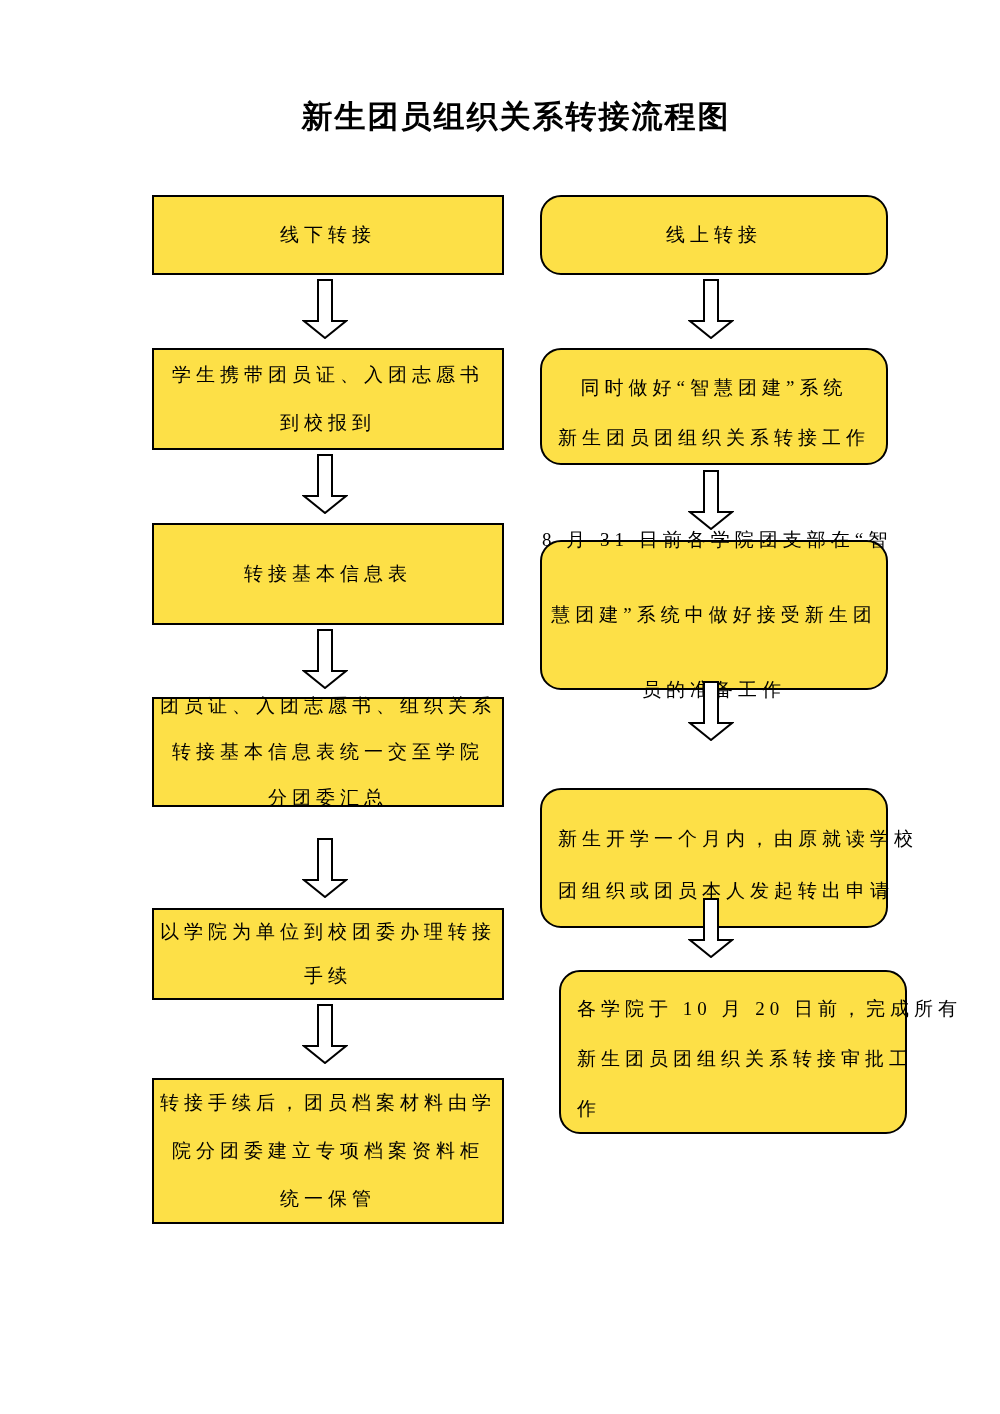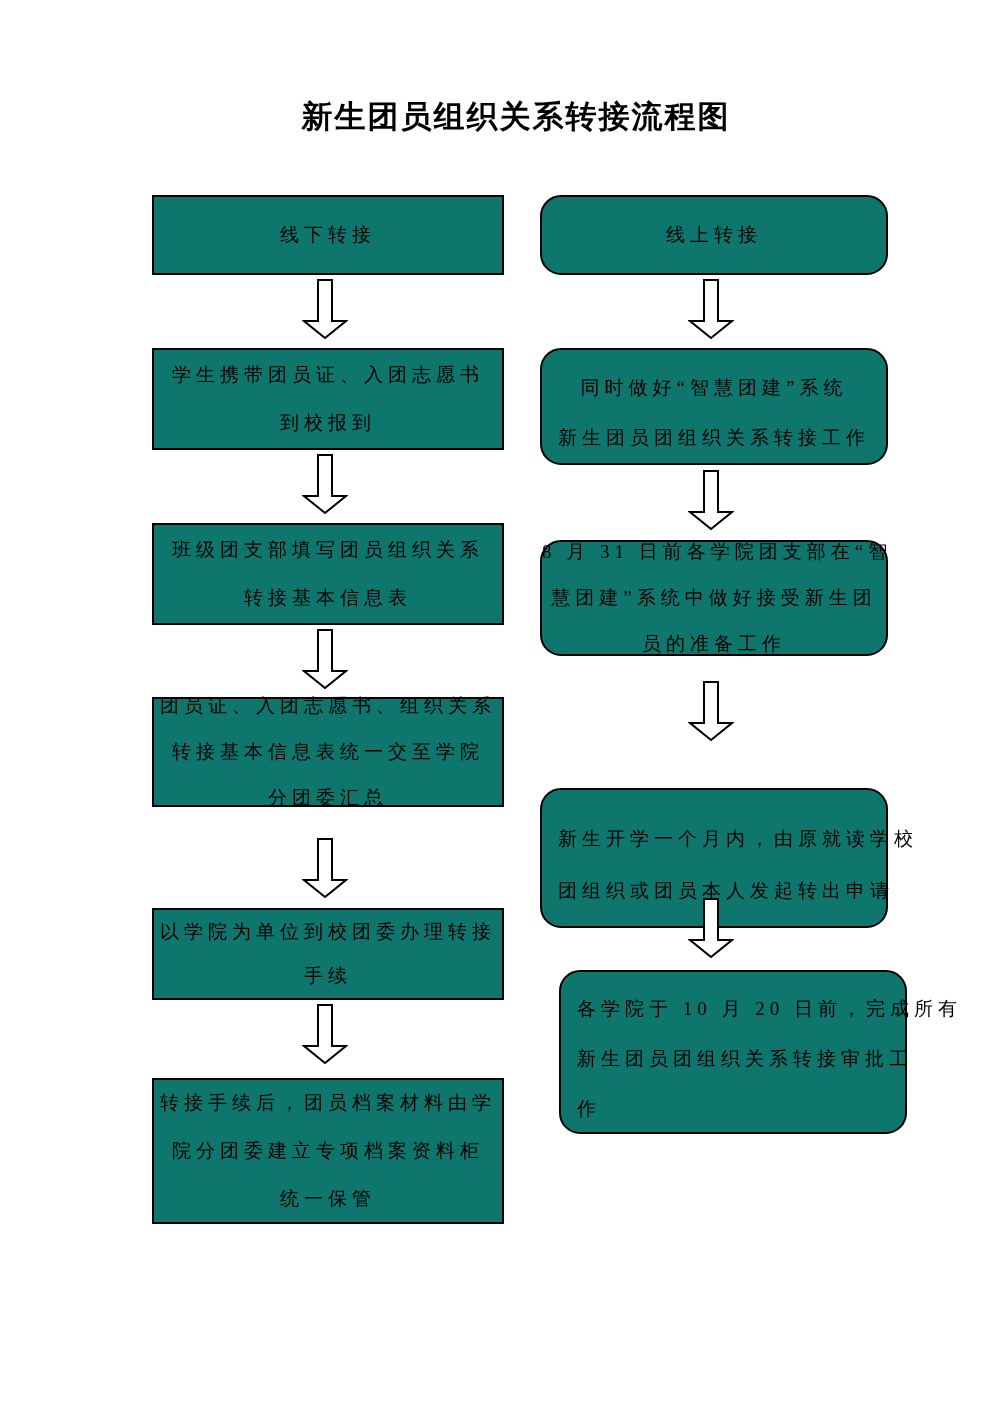--- a/index.html
+++ b/index.html
@@ -8,21 +8,21 @@
     background:#ffffff; color:#000000; overflow:hidden;
     font-family:"Liberation Serif","DejaVu Serif",serif;
   }
   .title {
     position:absolute; top:96px; left:0; width:100%;
     text-align:center; font-size:31px; font-weight:bold;
     letter-spacing:2px; white-space:nowrap;padding-left:16px;
   }
   .box {
     position:absolute; box-sizing:border-box;
-    border:2px solid #000000; background:#0f766e;
+    border:2px solid #000000; background:#fde047;
     display:flex; flex-direction:column; justify-content:center;
     font-size:19px; line-height:48px; letter-spacing:5px;
   }
   .box .line { width:100%; text-align:center; box-sizing:border-box; white-space:nowrap; }
   .left-col  { left:152px; width:352px; }
   .right-col { left:540px; width:348px;border-radius:21px; }
   .lh46 { line-height:46px; }
   .lh44 { line-height:44px; }
   .lh50 { line-height:50px; }
   .lh52 { line-height:52px;margin-top:38px; }
@@ -53,21 +53,20 @@
     <div class="line">到校报到</div>
   </div>
 
   <div class="arrow" style="left:302px;top:454px;">
     <svg viewBox="0 0 46 60">
         <polygon points="16,1 30,1 30,42 44,42 23,59 2,42 16,42" fill="#ffffff" stroke="#000000" stroke-width="2"></polygon>
       </svg>
   </div>
 
   <div class="box left-col" style="top:523px;height:102px;">
-    <div class="line">班级团支部填写团员组织关系</div>
     <div class="line">转接基本信息表</div>
   </div>
 
   <div class="arrow" style="left:302px;top:629px;">
     <svg viewBox="0 0 46 60">
         <polygon points="16,1 30,1 30,42 44,42 23,59 2,42 16,42" fill="#ffffff" stroke="#000000" stroke-width="2"></polygon>
       </svg>
   </div>
 
   <div class="box left-col lh46" style="top:697px;height:110px;">
@@ -113,21 +112,21 @@
     <div class="line">同时做好“智慧团建”系统</div>
     <div class="line">新生团员团组织关系转接工作</div>
   </div>
 
   <div class="arrow" style="left:688px;top:470px;">
     <svg viewBox="0 0 46 60">
         <polygon points="16,1 30,1 30,42 44,42 23,59 2,42 16,42" fill="#ffffff" stroke="#000000" stroke-width="2"></polygon>
       </svg>
   </div>
 
-  <div class="box right-col lh46" style="top:540px;height:116px;">
+  <div class="box right-col lh46" style="top:540px;height:150px;gap:29px;">
     <div class="line">8 月 31 日前各学院团支部在“智</div>
     <div class="line">慧团建”系统中做好接受新生团</div>
     <div class="line">员的准备工作</div>
   </div>
 
   <div class="arrow" style="left:688px;top:681px;">
     <svg viewBox="0 0 46 60">
         <polygon points="16,1 30,1 30,42 44,42 23,59 2,42 16,42" fill="#ffffff" stroke="#000000" stroke-width="2"></polygon>
       </svg>
   </div>

